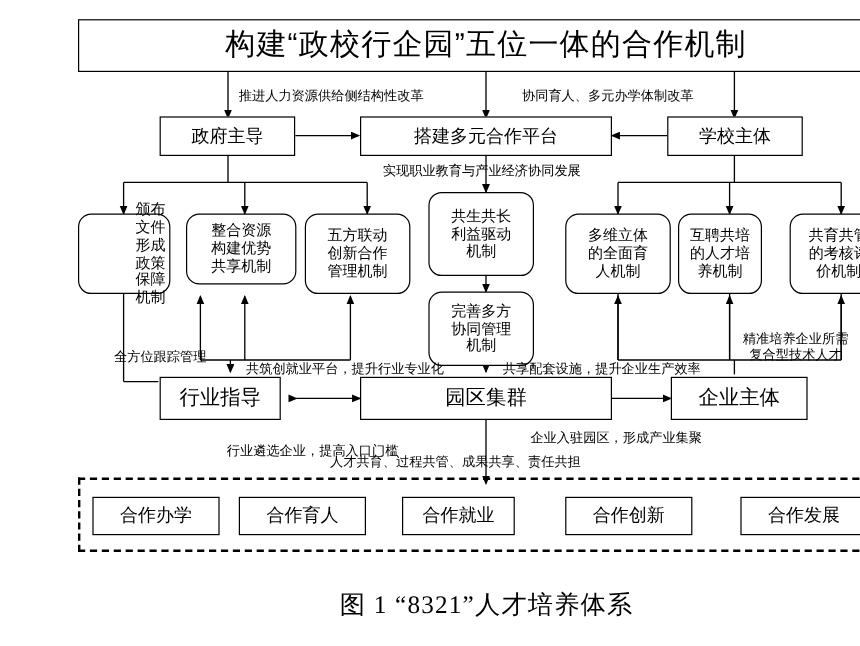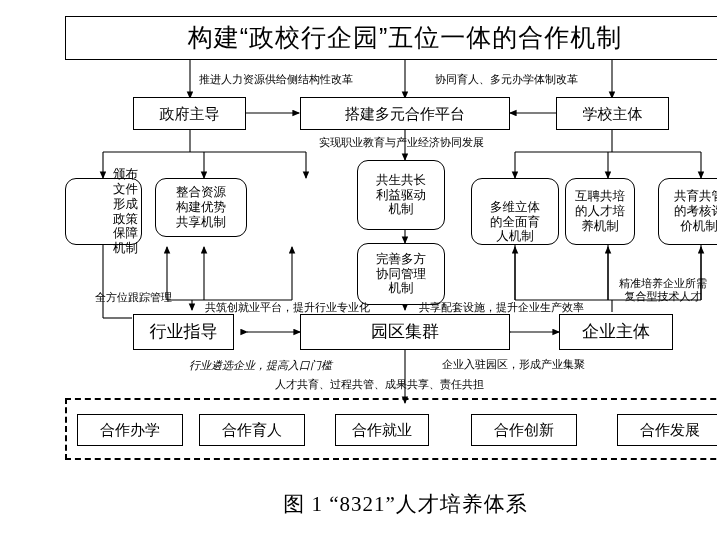--- a/index.html
+++ b/index.html
@@ -162,33 +162,38 @@
   <div class="box small" style="left:18px; top:178px; width:77px; height:67px; white-space:pre-line;padding-left:44px;">
     <span>颁布文件
 形成政策
 保障机制</span>
   </div>
   <div class="box small" style="left:108px; top:178px; width:92px; height:59px; white-space:pre-line;">
     <span>整合资源
 构建优势
 共享机制</span>
   </div>
+  <div class="box small" style="left:207px; top:178px; width:88px; height:67px; white-space:pre-line;">
+    <span>五方联动
+创新合作
+管理机制</span>
+  </div>
 
   <div class="box small" style="left:310px; top:160px; width:88px; height:70px; white-space:pre-line;">
     <span>共生共长
 利益驱动
 机制</span>
   </div>
   <div class="box small" style="left:310px; top:243px; width:88px; height:62px; white-space:pre-line;">
     <span>完善多方
 协同管理
 机制</span>
   </div>
 
-  <div class="box small" style="left:424px; top:178px; width:88px; height:67px; white-space:pre-line;align-items:flex-end;">
+  <div class="box small" style="left:424px; top:178px; width:88px; height:67px; white-space:pre-line;">
     <span>多维立体
 的全面育
 人机制</span>
   </div>
   <div class="box small" style="left:518px; top:178px; width:70px; height:67px; white-space:pre-line;">
     <span>互聘共培
 的人才培
 养机制</span>
   </div>
   <div class="box small" style="left:611px; top:178px; width:82px; height:67px; white-space:pre-line;">
@@ -206,21 +211,21 @@
   <div class="box bigrow" style="left:86px; top:314px; width:101px; height:36px;align-items:center;">
     <span>行业指导</span>
   </div>
   <div class="box bigrow" style="left:253px; top:314px; width:210px; height:36px;">
     <span>园区集群</span>
   </div>
   <div class="box bigrow" style="left:512px; top:314px; width:114px; height:36px;">
     <span>企业主体</span>
   </div>
 
-  <div class="lbl" style="left:142px; top:358px;font-style:italic;">行业遴选企业，提高入口门槛</div>
+  <div class="lbl" style="left:142px; top:368px;">行业遴选企业，提高入口门槛</div>
   <div class="lbl" style="left:395px; top:357px;">企业入驻园区，形成产业集聚</div>
   <div class="lbl" style="left:228px; top:377px;">人才共育、过程共管、成果共享、责任共担</div>
 
   <div class="dashed-frame" style="left:18px; top:398px; width:681px; height:62px;"></div>
 
   <div class="box bottom-box" style="left:30px; top:414px; width:106px; height:32px;">
     <span>合作办学</span>
   </div>
   <div class="box bottom-box" style="left:152px; top:414px; width:106px; height:32px;align-items:center;">
     <span>合作育人</span>

